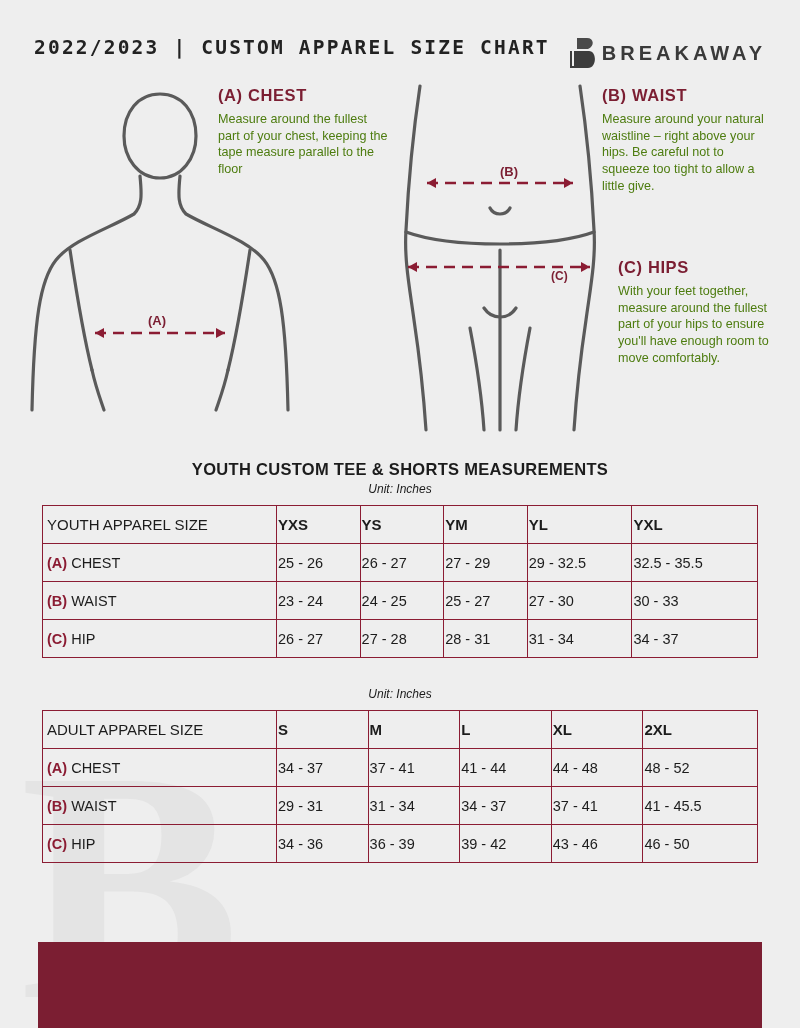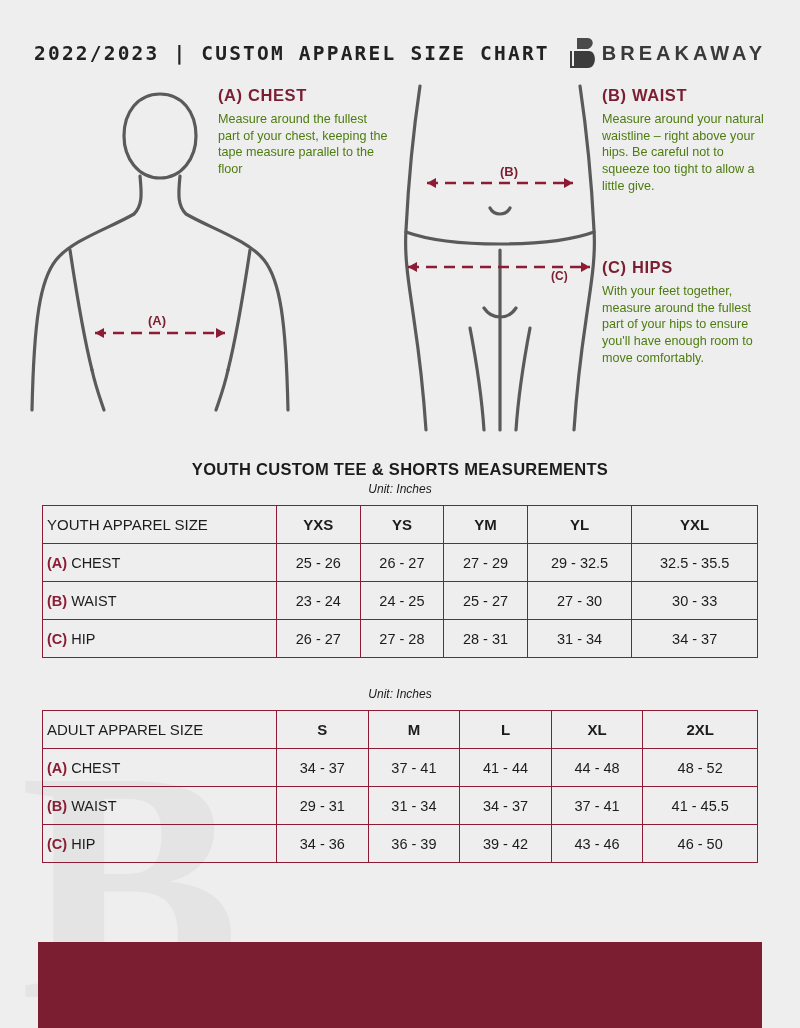--- a/index.html
+++ b/index.html
@@ -27,21 +27,21 @@
     font-family: "Liberation Serif", serif;
     user-select: none;
     z-index: 0;
   }
 
   
   .header {
     position: relative;
     z-index: 2;
     display: flex;
-    align-items: center;
+    align-items: flex-start;
     justify-content: space-between;
     padding: 36px 34px 0 34px;
   }
   .header-title {
     font-size: 19.5px;
     letter-spacing: 2.2px;
     font-weight: bold;
     color: #222;
     font-family: "DejaVu Sans Mono", monospace;
     white-space: nowrap;
@@ -87,21 +87,21 @@
     margin-bottom: 6px;
   }
   .note-title .let { color: #7b1e32; }
   .note-body {
     font-size: 12.6px;
     color: #4d7c0f;
     line-height: 1.33;
   }
   #note-chest { left: 218px; top: 6px; width: 172px; }
   #note-waist { left: 602px; top: 6px; width: 168px; }
-  #note-hips  { left: 602px; top: 178px; width: 170px; }
+  #note-hips  { left: 618px; top: 178px; width: 170px; }
 
   
   .tables {
     position: relative;
     z-index: 2;
     padding: 0 42px;
     margin-top: 20px;
   }
   .tbl-title {
     text-align: center;
@@ -121,21 +121,20 @@
   table {
     width: 100%;
     border-collapse: collapse;
     background: transparent;
   }
   table td, table th {
     border: 1px solid #8b1c33;
     height: 38px;
     font-size: 14.5px;
     color: #1c1c1c;
-    text-align: center;
     font-weight: normal;
   }
   table tr:first-child td {
     font-size: 15px;
   }
   table tr:first-child td.rowhead,
   td.rowhead {
     text-align: left;
     padding-left: 4px;
   }

